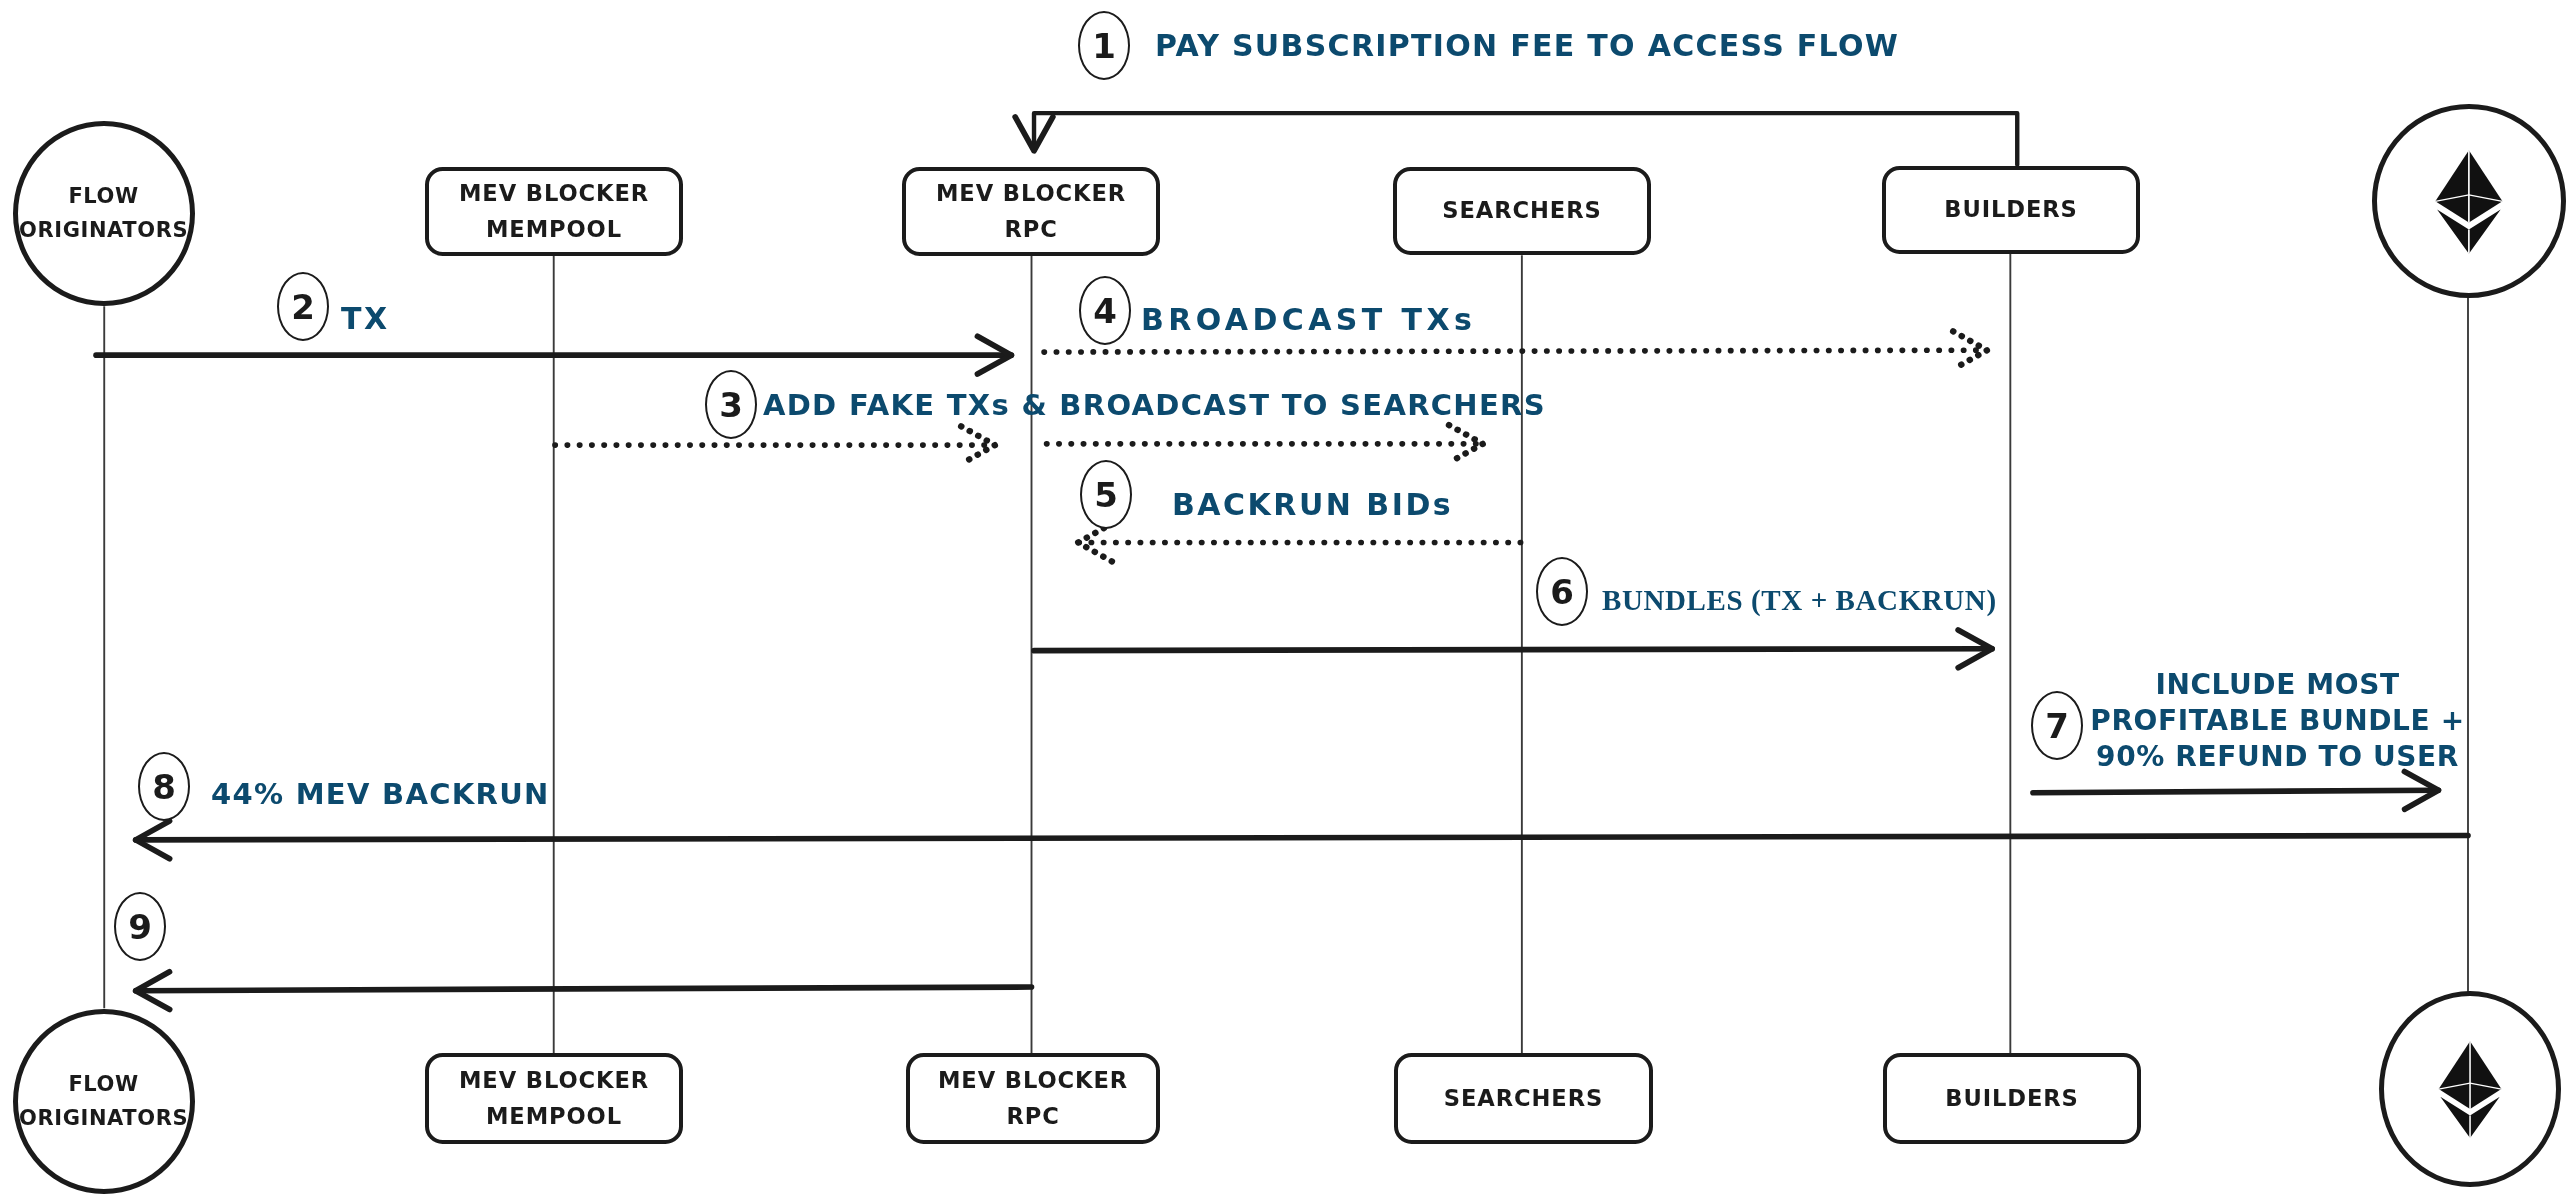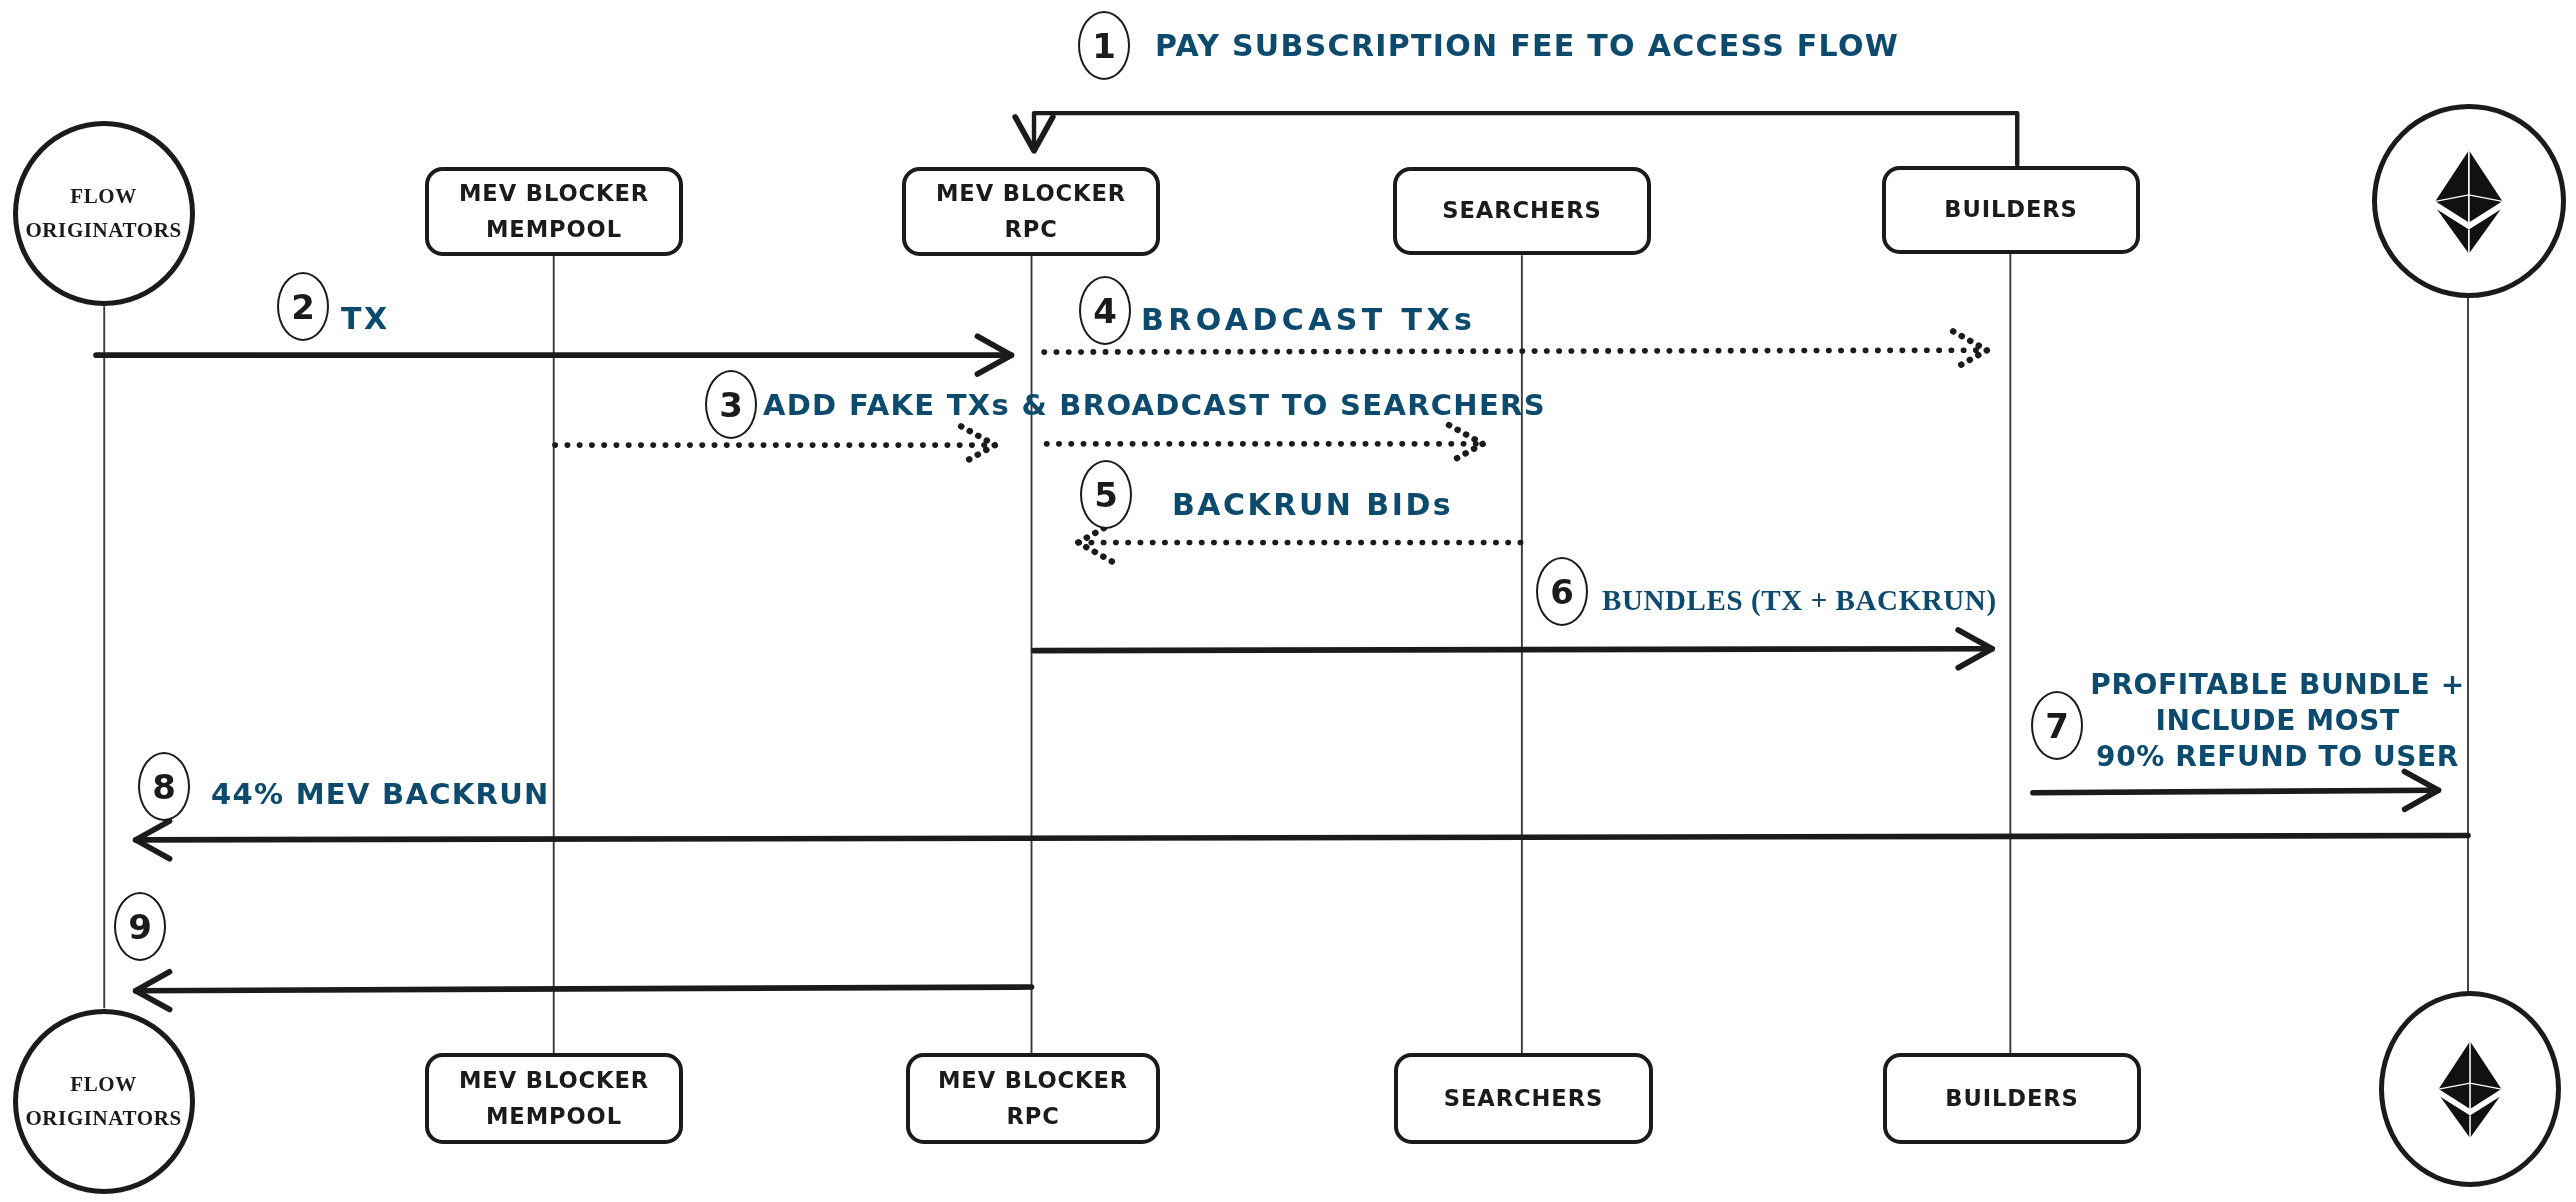--- a/index.html
+++ b/index.html
@@ -43,21 +43,20 @@
     background: #ffffff;
     display: flex;
     align-items: center;
     justify-content: center;
     text-align: center;
     font-size: 21px;
     font-weight: bold;
     letter-spacing: 0.6px;
     line-height: 1.6;
     padding: 6.3px;
-    font-family: Liberation Serif, serif;
   }
   .entity-eth {
     position: absolute;
     border: 5.7px solid #1b1b1b;
     border-radius: 50%;
     background: #ffffff;
     display: flex;
     align-items: center;
     justify-content: center;
   }
@@ -181,22 +180,22 @@
   <div class="badge" style="left:114px;top:892px;">9</div>
 
   <div class="msg" style="left:1155px;top:28px;font-size:30px;letter-spacing:1.3px;">PAY SUBSCRIPTION FEE TO ACCESS FLOW</div>
   <div class="msg" style="left:341px;top:301px;font-size:30px;letter-spacing:2.5px;">TX</div>
   <div class="msg" style="left:763px;top:388px;font-size:29px;letter-spacing:1.3px;">ADD FAKE TXs &amp; BROADCAST TO SEARCHERS</div>
   <div class="msg" style="left:1141px;top:302px;font-size:30px;letter-spacing:4.4px;">BROADCAST TXs</div>
   <div class="msg" style="left:1172px;top:487px;font-size:30px;letter-spacing:2.5px;">BACKRUN BIDs</div>
   <div class="msg" style="left:1602px;top:584px;font-size:29px;letter-spacing:0.6px;font-family:Liberation Serif, serif;">BUNDLES (TX + BACKRUN)</div>
 
   <div class="msg msg-block" style="left:2089px;top:667px;width:377px;text-align:center;font-size:28px;line-height:36px;letter-spacing:0.6px;">
+    <span>INCLUDE MOST</span>
     <span>PROFITABLE BUNDLE +</span>
-    <span>INCLUDE MOST</span>
     <span>90% REFUND TO USER</span>
   </div>
 
   <div class="msg" style="left:211px;top:777px;font-size:29px;letter-spacing:1.3px;">44% MEV BACKRUN</div>
 
 
 </div>
 
 
 </body></html>

